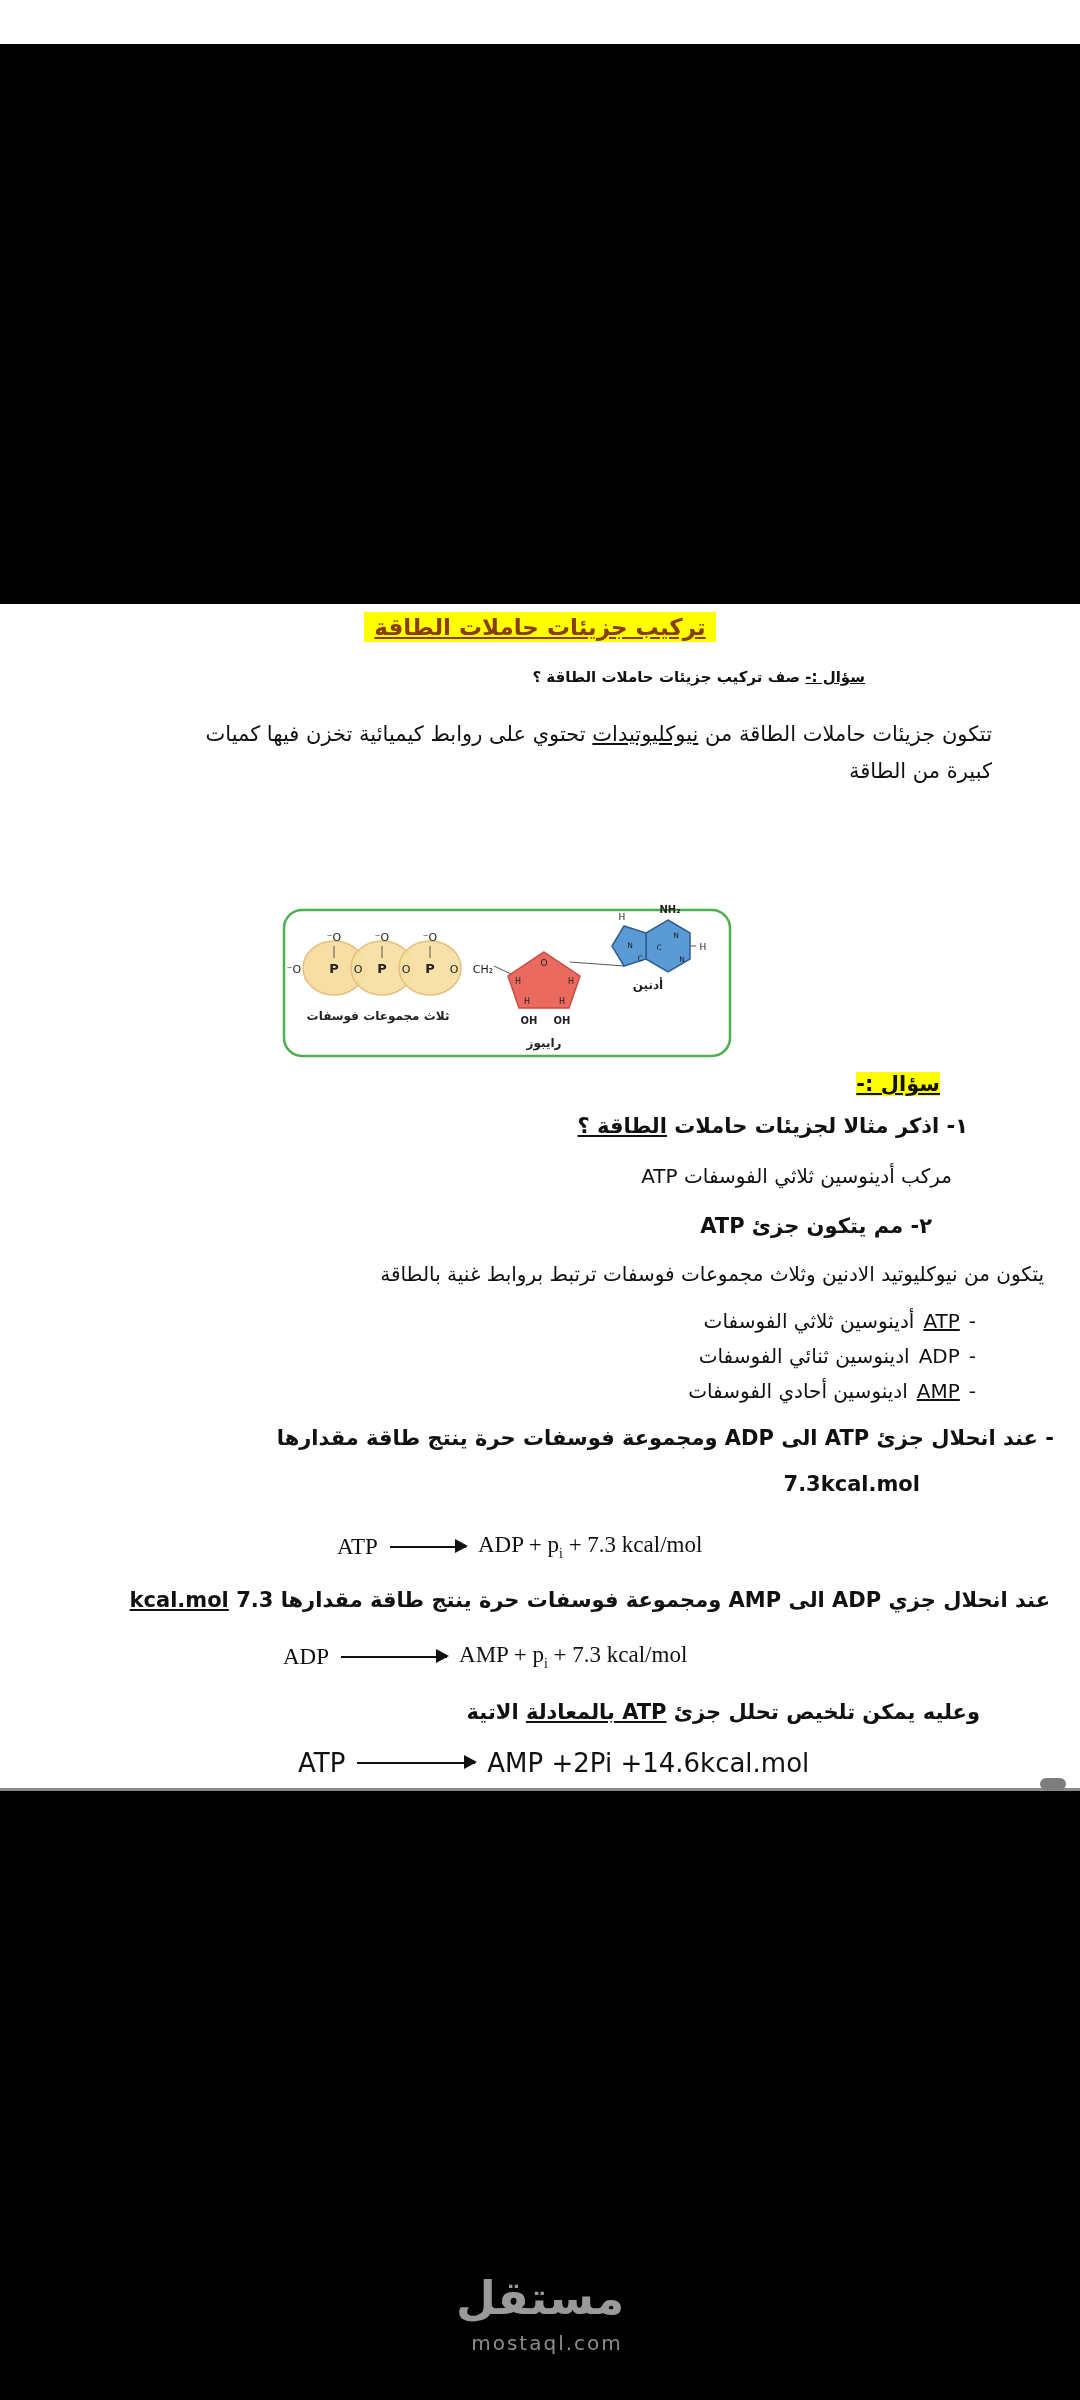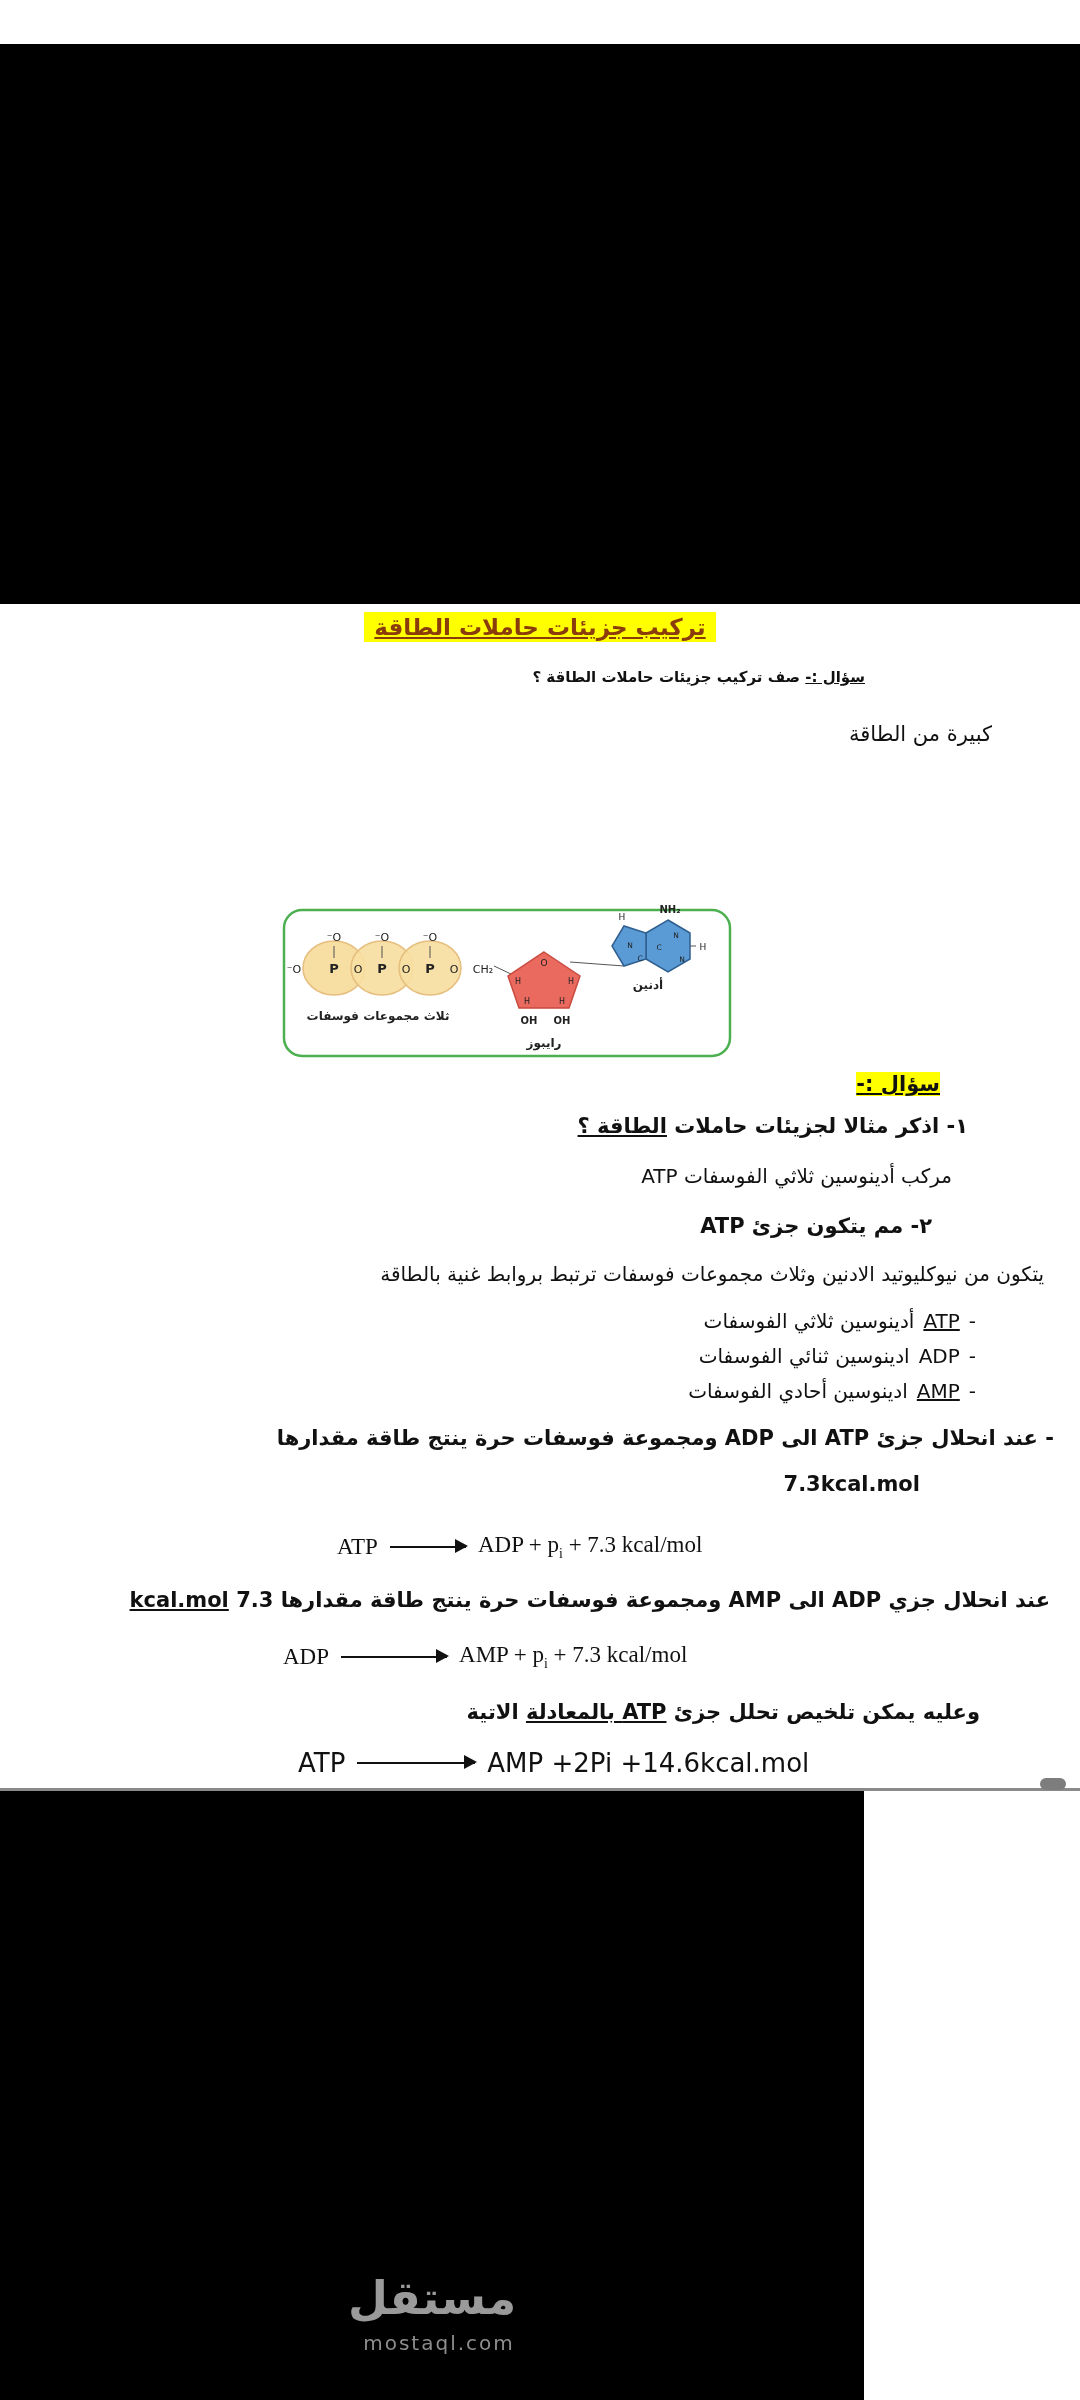--- a/index.html
+++ b/index.html
@@ -2,21 +2,21 @@
 <html lang="ar"><head>
 <meta charset="utf-8">
 <style>
   html,body{margin:0;padding:0;}
   body{width:1080px;height:2400px;background:#000;font-family:"DejaVu Sans",sans-serif;}
   #screen{position:relative;width:1080px;height:2400px;background:#ffffff;overflow:hidden;}
 
   .band-black-top{position:absolute;top:44px;left:0;width:1080px;height:560px;background:#000;}
   .doc{position:absolute;top:604px;left:0;width:1080px;height:1186px;background:#fff;direction:rtl;color:#111;}
   .page-divider{position:absolute;top:1788px;left:0;width:1080px;height:3px;background:#8a8a8a;}
-  .band-black-bottom{position:absolute;top:1791px;left:0;width:864px;height:609px;background:#000;}
+  .band-black-bottom{position:absolute;top:1791px;left:0;width:1080px;height:609px;background:#000;}
   .scroll-thumb{position:absolute;top:1778px;right:14px;width:26px;height:12px;border-radius:6px;background:#7d7d7d;}
 
   .abs{position:absolute;white-space:nowrap;}
   .ar{direction:rtl;}
   .bold{font-weight:bold;}
   .hl{background:#ffff00;}
   .u{text-decoration:underline;}
 
   .title-wrap{position:absolute;top:10px;left:0;width:100%;text-align:center;}
   .title-text{font-size:23px;font-weight:bold;color:#8a3c0a;background:#ffff00;text-decoration:underline;padding:2px 10px;}
@@ -71,20 +71,21 @@
     <div class="title-wrap">
       <span class="title-text">تركيب جزيئات حاملات الطاقة</span>
     </div>
 
     <div class="abs ar q-heading">
       <span class="u">سؤال :-</span>
       <span>صف تركيب جزيئات حاملات الطاقة ؟</span>
     </div>
 
     <div class="intro">
+      <span class="line"><span>تتكون جزيئات حاملات الطاقة من </span><span class="u">نيوكليوتيدات</span><span> تحتوي على روابط كيميائية تخزن فيها كميات</span></span>
       <span class="line">كبيرة من الطاقة</span>
     </div>
 
     <div class="diagram">
       <svg viewBox="0 0 458 164" width="458" height="164">
         <rect x="6" y="10" width="446" height="146" rx="18" fill="#ffffff" stroke="#4caf50" stroke-width="2.5"></rect>
 
         <g>
           <ellipse cx="56" cy="68" rx="31" ry="27" fill="#F7DEA2" stroke="#E6BE7E" stroke-width="1.5"></ellipse>
           <ellipse cx="104" cy="68" rx="31" ry="27" fill="#F7DEA2" fill-opacity="0.92" stroke="#E6BE7E" stroke-width="1.5"></ellipse>

